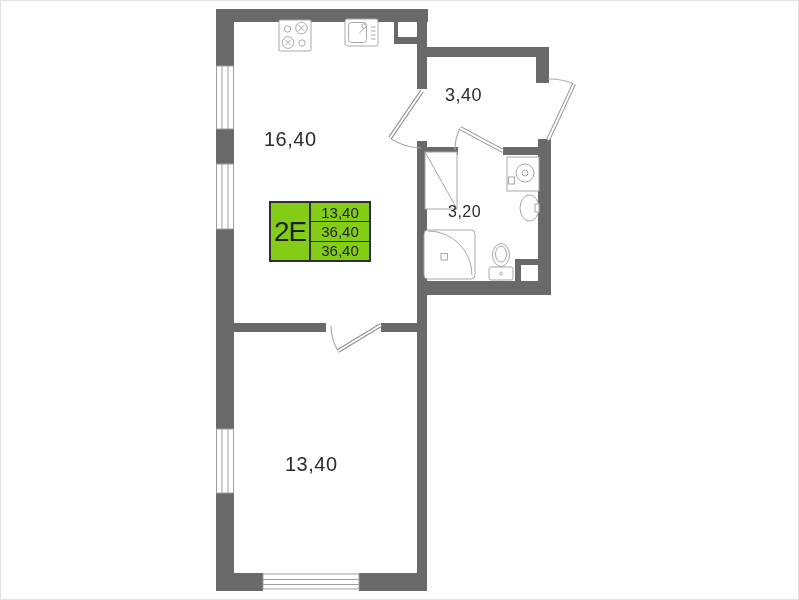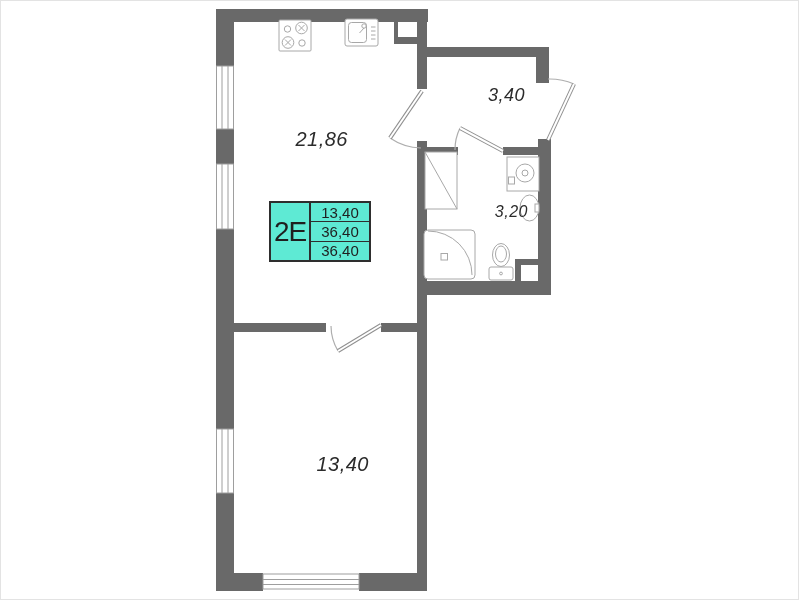--- a/index.html
+++ b/index.html
@@ -3,31 +3,31 @@
 <meta charset="utf-8">
 <style>
   html,body{margin:0;padding:0;background:#fff;}
   .stage{
     position:relative;width:799px;height:600px;background:#fff;
     font-family:"Liberation Sans", sans-serif;overflow:hidden;
     box-sizing:border-box;border:1px solid #e3e3e3;
   }
   .plan-svg{position:absolute;left:0;top:0;width:799px;height:600px;}
   .room-label{
-    position:absolute;color:#2b2b2b;text-align:right;
-    letter-spacing:0.5px;user-select:none;font-style:italic;
+    position:absolute;color:#2b2b2b;text-align:left;
+    letter-spacing:0.5px;user-select:none;
   }
   .lbl-kitchen{left:263px;top:127px;width:84px;font-size:20px;}
   .lbl-hall{left:444px;top:84px;width:80px;font-size:18px;}
   .lbl-bath{left:447px;top:202px;width:80px;font-size:16px;}
   .lbl-bedroom{left:284px;top:452px;width:84px;font-size:20px;}
   
   .info-box{
     position:absolute;left:268px;top:200px;width:102px;height:61px;
-    border:2px solid #2e2e2e;background:#5eead4;display:flex;box-sizing:border-box;
+    border:2px solid #2e2e2e;background:#84cc16;display:flex;box-sizing:border-box;
   }
   .info-type{
     width:38px;border-right:2px solid #2e2e2e;display:flex;
     align-items:center;justify-content:center;
     font-size:28px;color:#1f1f1f;letter-spacing:-1px;
   }
   .info-rows{flex:1;display:flex;flex-direction:column;}
   .info-row{
     flex:1;display:flex;align-items:center;justify-content:center;
     font-size:15px;color:#1f1f1f;box-sizing:border-box;
@@ -171,21 +171,21 @@
         <circle cx="500" cy="272.5" r="1.4"></circle>
       </g>
       <g>
         <rect x="423" y="229" width="51" height="49" rx="4"></rect>
         <path d="M427,230 A44,44 0 0 1 471,274" fill="none"></path>
         <rect x="440" y="252.5" width="6.5" height="6.5"></rect>
       </g>
     </g>
   </svg>
 
-  <div class="room-label lbl-kitchen">21,86</div>
+  <div class="room-label lbl-kitchen">16,40</div>
   <div class="room-label lbl-hall">3,40</div>
   <div class="room-label lbl-bath">3,20</div>
   <div class="room-label lbl-bedroom">13,40</div>
 
   <div class="info-box">
     <div class="info-type">2E</div>
     <div class="info-rows">
       <div class="info-row">13,40</div>
       <div class="info-row">36,40</div>
       <div class="info-row">36,40</div>

